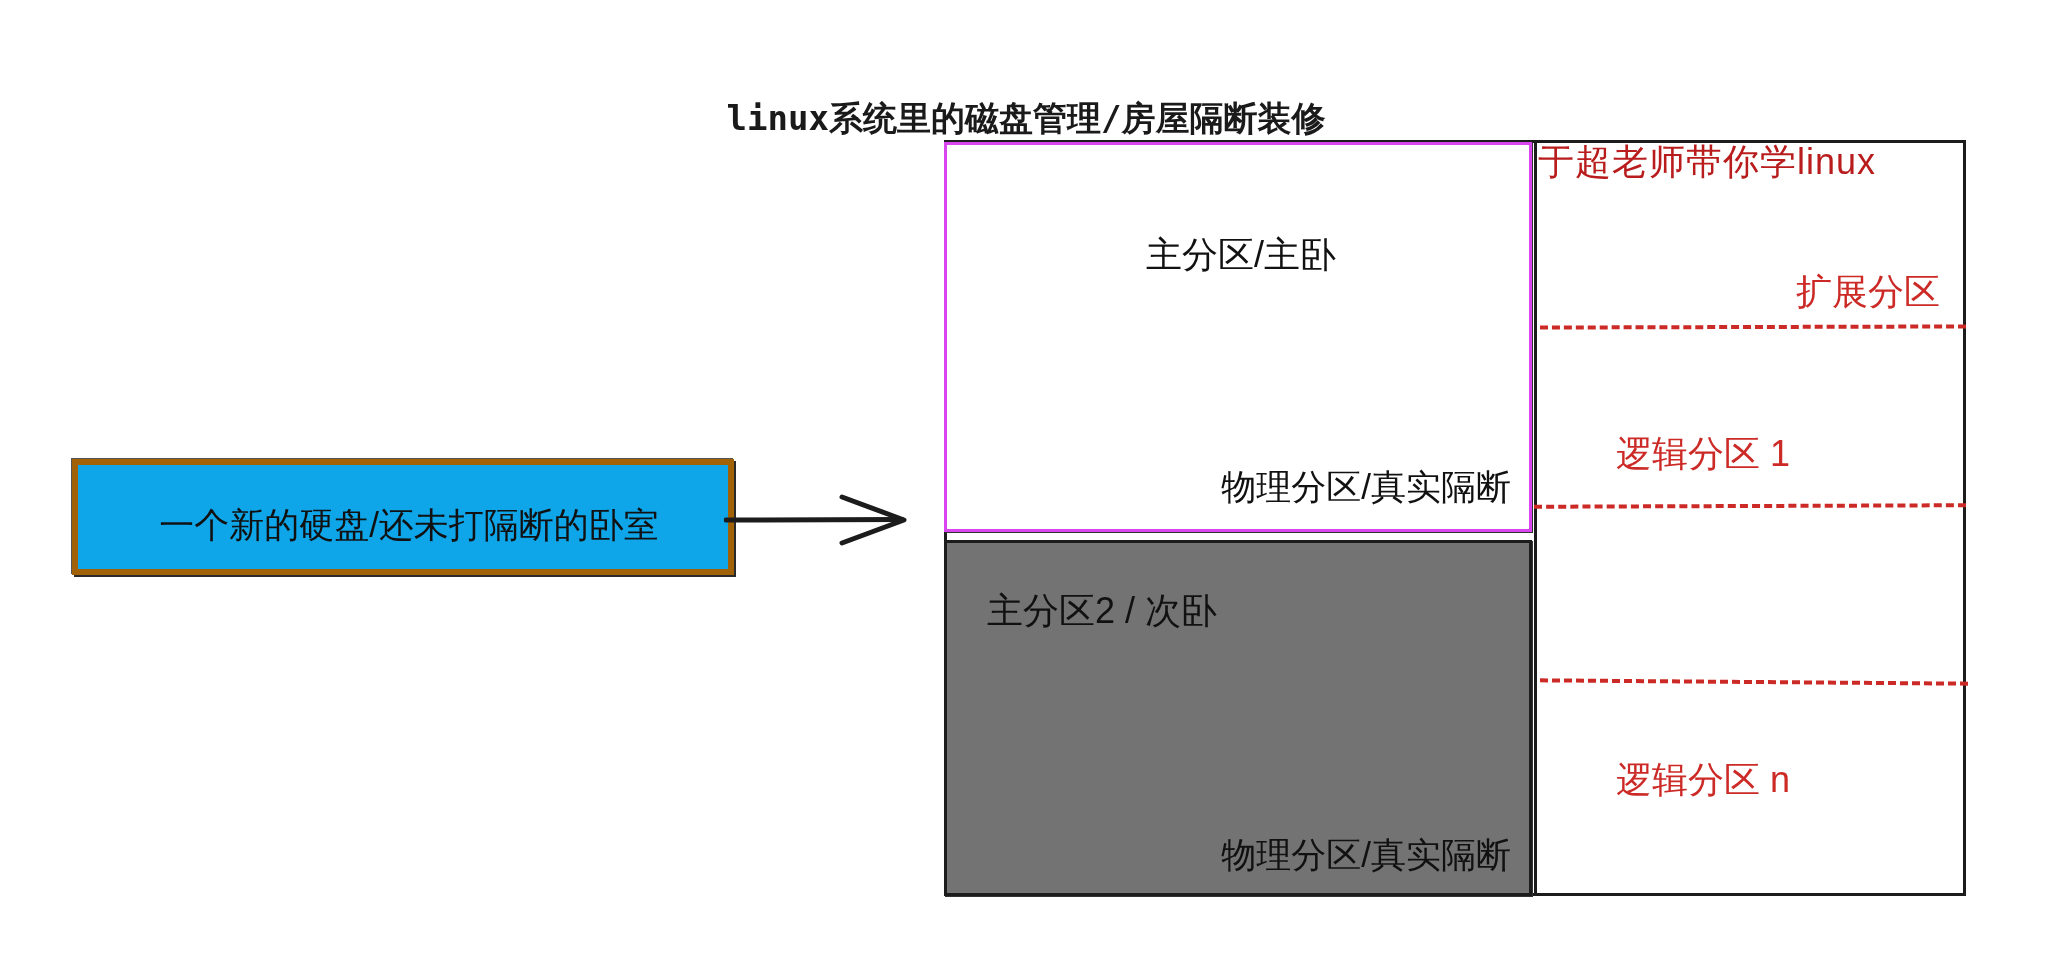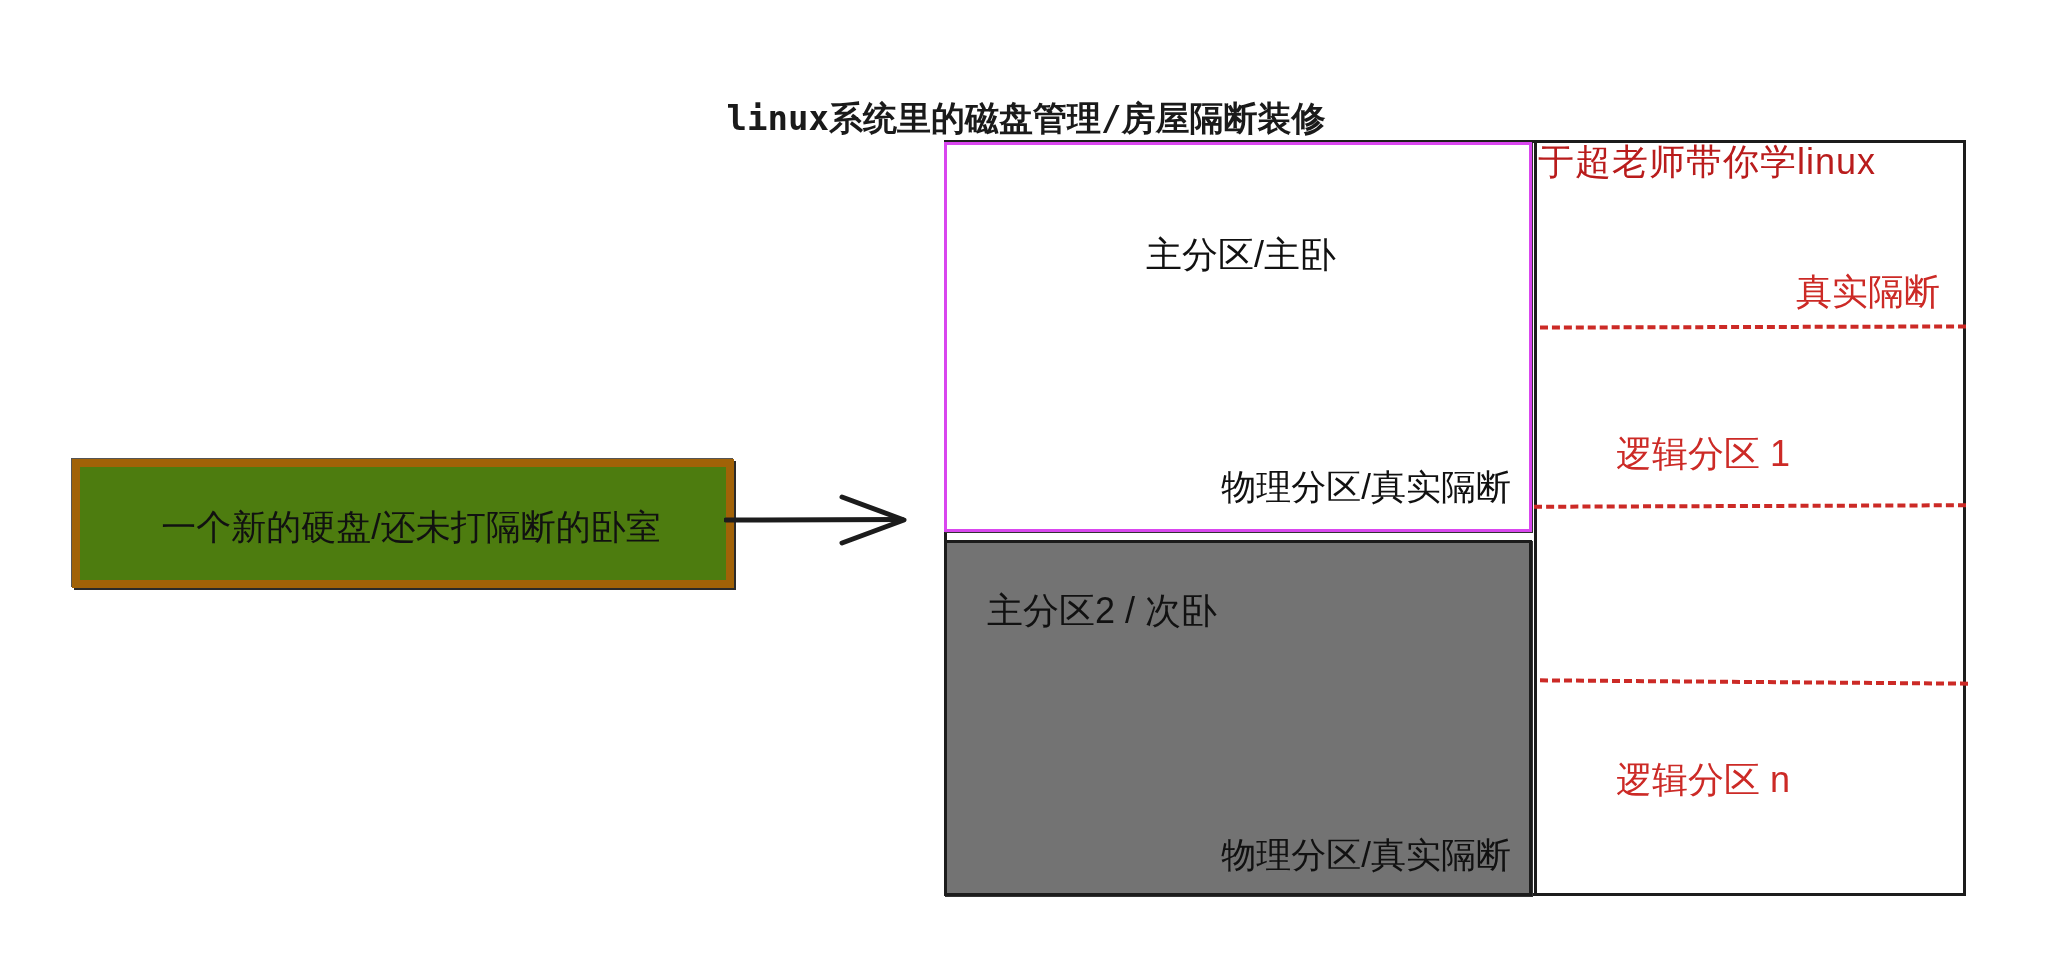--- a/index.html
+++ b/index.html
@@ -33,24 +33,24 @@
     white-space: nowrap;
     margin-top: 34px;
   }
 
   
   #source-box {
     position: absolute;
     left: 72px;
     top: 459px;
     width: 662px;
-    height: 129px;
-    border: 8px solid #a16207;
-    box-sizing: border-box;
-    background: #4d7c0f;
+    height: 116px;
+    border: 6px solid #a16207;
+    box-sizing: border-box;
+    background: #0ea5e9;
     box-shadow: 2px 2px 0 #2a2a2a, -1px -1px 0 #555;
   }
   #source-box-label {
     position: absolute;
     left: 0;
     top: 0;
     width: 662px;
     height: 120px;
     display: flex;
     align-items: center;
@@ -225,21 +225,21 @@
     <div id="primary-partition-1-label">主分区/主卧</div>
     <div id="physical-note-1">物理分区/真实隔断</div>
   </div>
 
   <div id="primary-partition-2">
     <div id="primary-partition-2-label">主分区2  /  次卧</div>
     <div id="physical-note-2">物理分区/真实隔断</div>
   </div>
 
 
-  <div class="red-label" id="virtual-partition-label">真实隔断</div>
+  <div class="red-label" id="virtual-partition-label">扩展分区</div>
 
   <div class="dashed-divider" id="divider-1"></div>
 
   <div class="red-label" id="logical-partition-1-label">逻辑分区  1</div>
 
   <div class="dashed-divider" id="divider-2"></div>
 
 
   <div class="dashed-divider" id="divider-3"></div>
 

